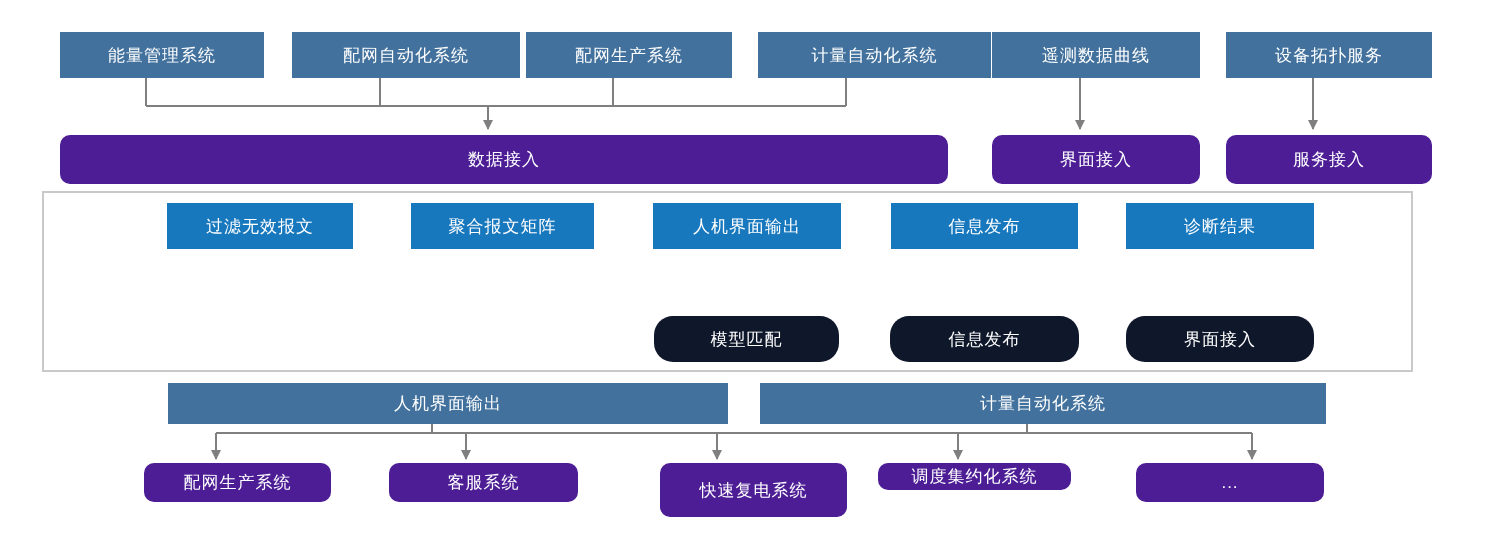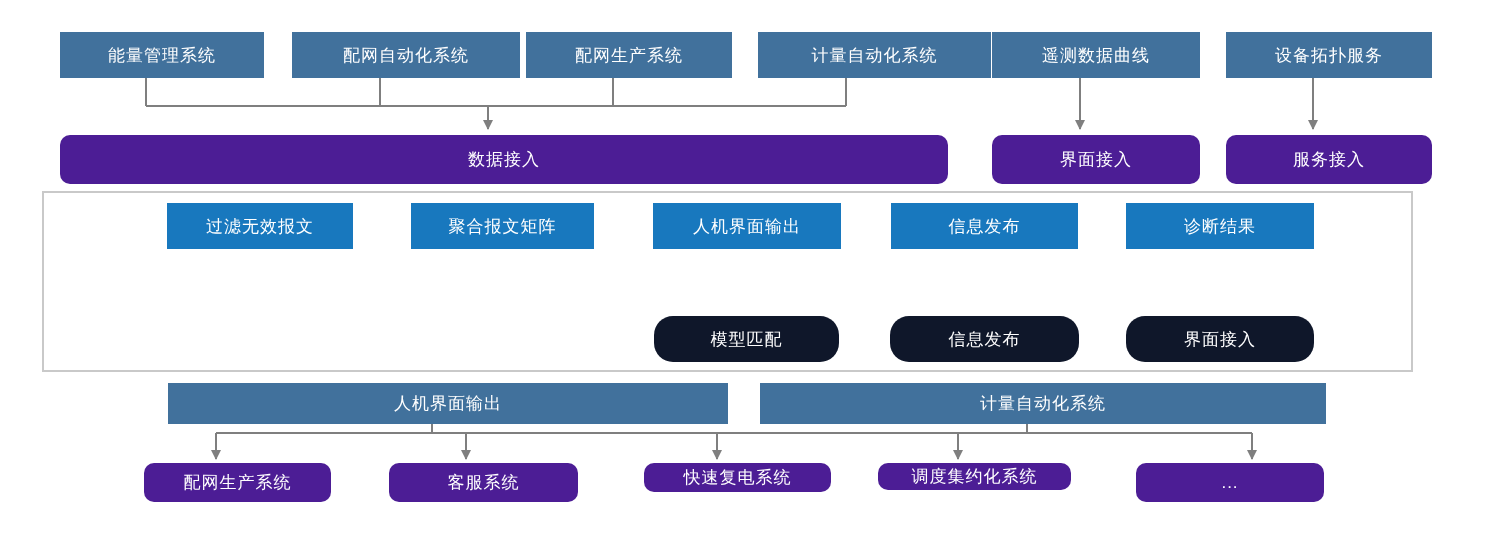--- a/index.html
+++ b/index.html
@@ -103,17 +103,17 @@
 
   <div class="node slate-gray" style="left:638px;top:316px;width:185px;height:46px">模型匹配</div>
   <div class="node slate-gray" style="left:874px;top:316px;width:189px;height:46px">信息发布</div>
   <div class="node slate-gray" style="left:1110px;top:316px;width:188px;height:46px">界面接入</div>
 
   <div class="node dark-blue" style="left:152px;top:383px;width:560px;height:41px">人机界面输出</div>
   <div class="node dark-blue" style="left:744px;top:383px;width:566px;height:41px">计量自动化系统</div>
 
   <div class="node teal" style="left:128px;top:463px;width:187px;height:39px">配网生产系统</div>
   <div class="node teal" style="left:373px;top:463px;width:189px;height:39px">客服系统</div>
-  <div class="node teal" style="left:628px;top:463px;width:187px;height:29px">快速复电系统</div>
+  <div class="node teal" style="left:644px;top:463px;width:187px;height:54px">快速复电系统</div>
   <div class="node teal" style="left:862px;top:463px;width:193px;height:27px">调度集约化系统</div>
   <div class="node teal" style="left:1120px;top:463px;width:188px;height:39px">...</div>
 
 </div>
 
 </body></html>

